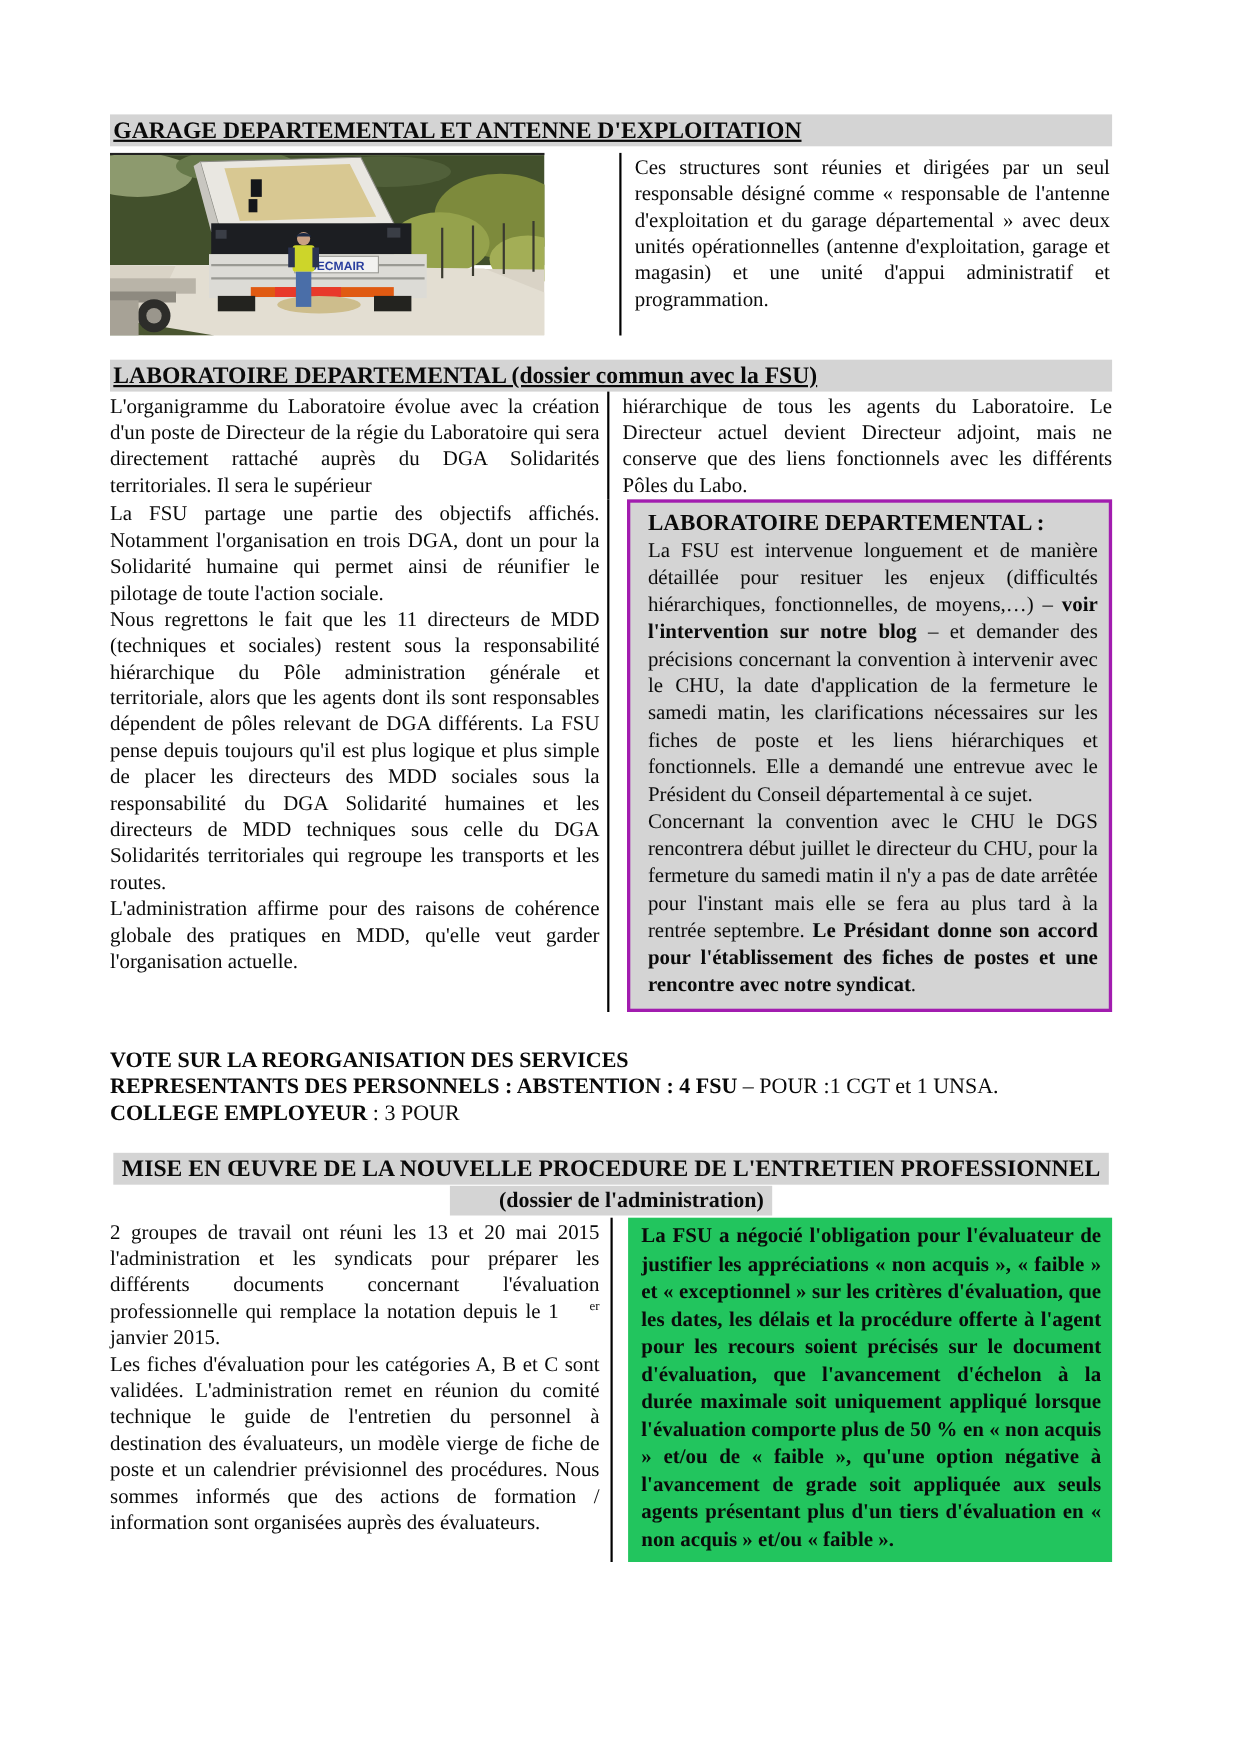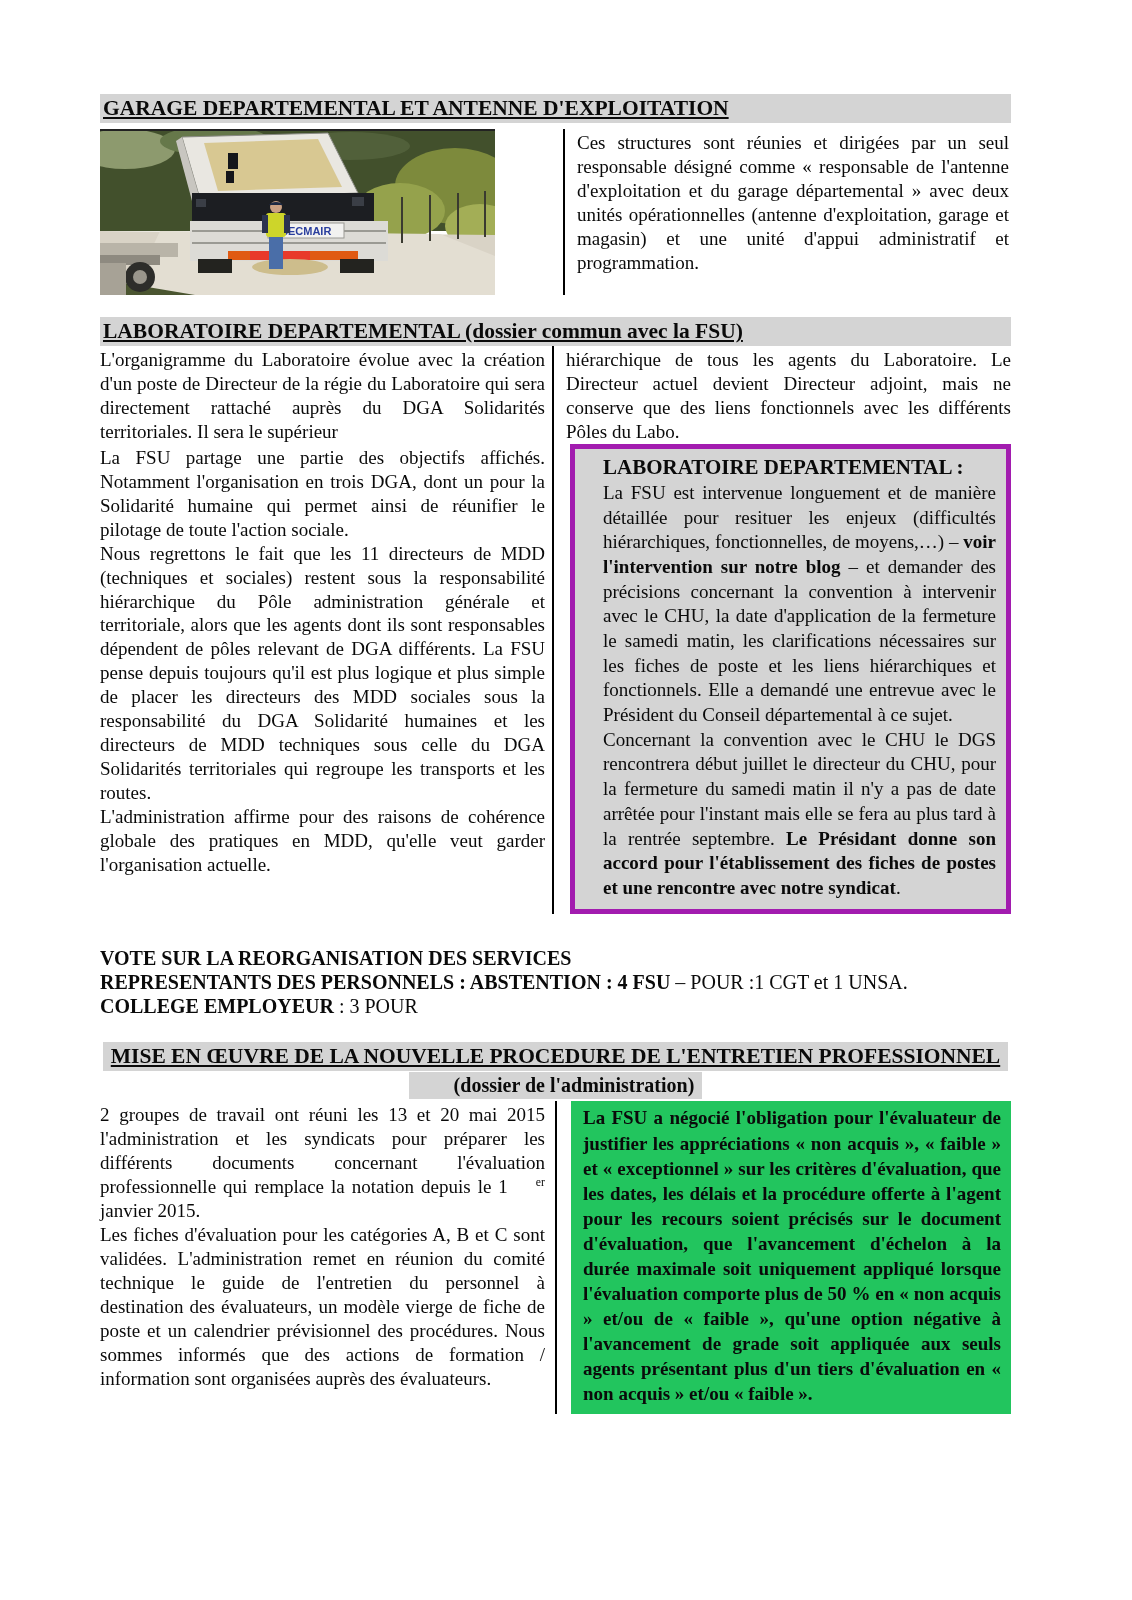--- a/index.html
+++ b/index.html
@@ -5,21 +5,21 @@
   html,body{margin:0;padding:0;background:#777;}
   .page{
     position:relative;
     width:1132px;height:1600px;
     background:#ffffff;
     margin:0 auto;
     font-family:"Liberation Serif","DejaVu Serif",serif;
     color:#0a0a0a;
     overflow:hidden;
   }
-  .content{position:absolute;left:100px;top:94px;width:911px;}
+  .content{position:absolute;left:100px;top:104px;width:911px;}
 
   
   .hbar{
     background:#d4d4d4;
     font-weight:bold;
     font-size:21.5px;
     line-height:1.12;
     padding:2px 4px 3px 3px;
   }
   .hbar .ul{text-decoration:underline;}
@@ -41,36 +41,36 @@
   
   .sec-labo{margin-top:22px;}
   .col-left{flex:none;width:445px;padding-top:2px;}
   .col-right{flex:1;padding:2px 0 0 12px;}
 
   
   .sec-interv{margin-top:16px;}
   .fsu-box{
     flex:1;
     margin-left:16px;
-    border:5px solid #a21caf;
+    border:3px solid #a21caf;
     background:#d4d4d4;
-    padding:4px 10px 8px 28px;
+    padding:4px 10px 8px 16px;
   }
   .fsu-box .box-title{font-weight:bold;font-size:21px;margin:2px 0 1px 0;}
   .fsu-box .body-text{line-height:1.3;}
 
   
   .vote{margin-top:32px;font-size:20px;line-height:1.2;}
   .vote .line{margin:0;}
   .bold{font-weight:bold;}
 
   
   .h4wrap{margin-top:24px;text-align:center;}
   .h4wrap .hl{display:inline-block;background:#d4d4d4;font-weight:bold;padding:1px 8px 2px 8px;}
-  .h4wrap .l1{font-size:21.5px;line-height:1.25;text-decoration:underline;}
+  .h4wrap .l1{font-size:21.5px;line-height:1.25;}
   .h4wrap .l2{font-size:20px;line-height:1.2;margin-top:1px;padding-left:45px;}
 
   
   .sec-entretien{margin-top:2px;}
   .gray-col{
     flex:1;margin-left:14px;background:#22c55e;
     padding:4px 10px 8px 12px;
     font-weight:bold;
   }
   .gray-col .body-text{line-height:1.32;}

